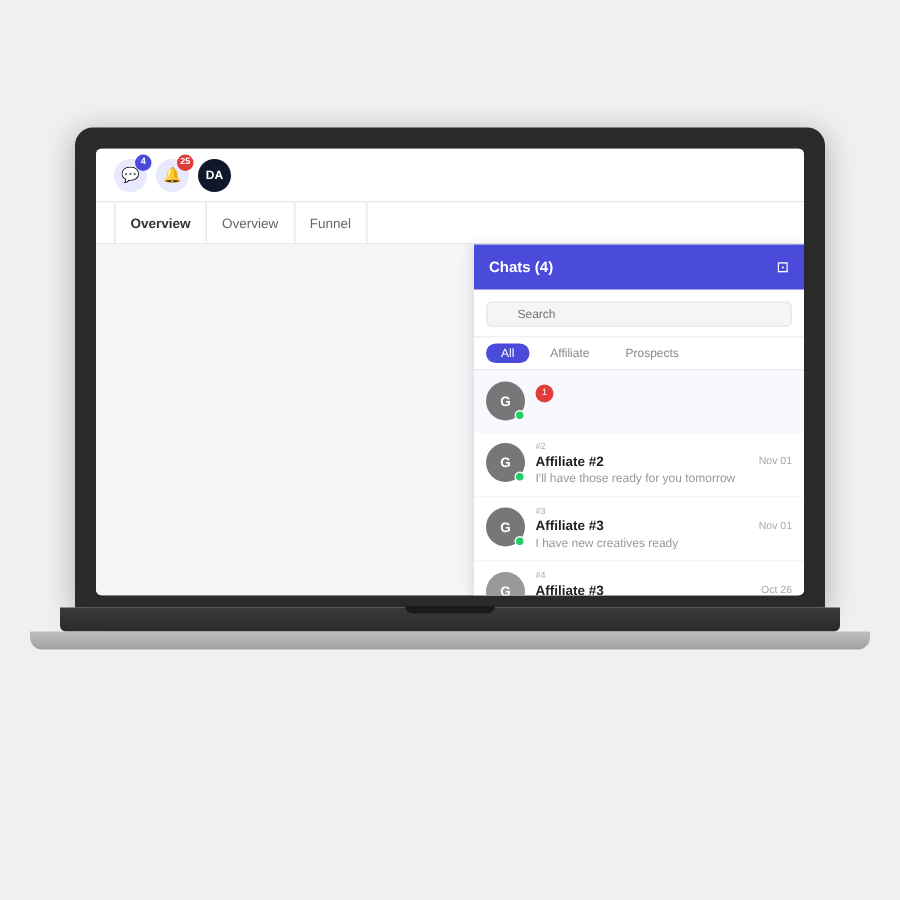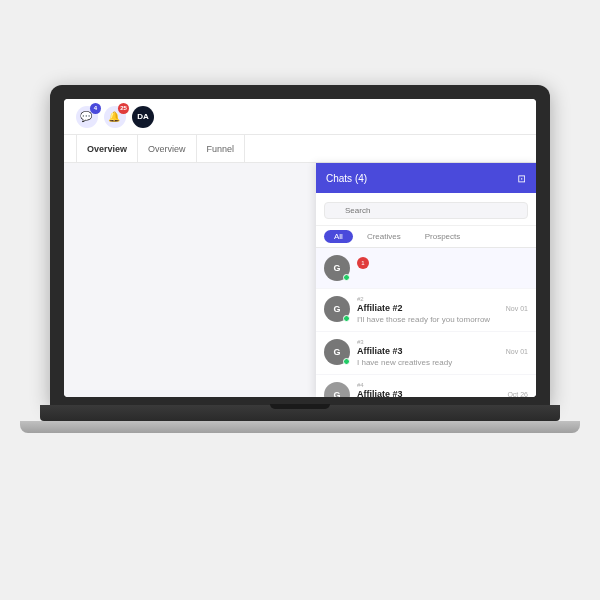--- a/index.html
+++ b/index.html
@@ -173,21 +173,21 @@
       background: #4a4adb;
       color: #fff;
       padding: 7px 10px;
       display: flex;
       align-items: center;
       justify-content: space-between;
       height: 30px;
     }
     .chat-header-title {
       font-size: 10px;
-      font-weight: 400;
+      font-weight: 700;
     }
     .chat-header-icon {
       font-size: 10px;
       cursor: pointer;
     }
 
     
     .chat-search {
       padding: 6px 8px;
       border-bottom: 1px solid #f0f0f0;
@@ -369,21 +369,21 @@
                 <span class="search-icon-inner">🔍</span>
                 <input class="chat-search-input" type="text" readonly="" placeholder="Search" style="">
               </div>
             </div>
 
             <div class="chat-filter-tabs">
               <div class="filter-tab active">
                 <span>All</span>
               </div>
               <div class="filter-tab inactive">
-                <span>Creatives</span>
+                <span>Affiliate</span>
               </div>
               <div class="filter-tab inactive">
                 <span>Prospects</span>
               </div>
             </div>
 
             <div class="chat-list">
 
               <div class="chat-item">
                 <div class="chat-avatar">

